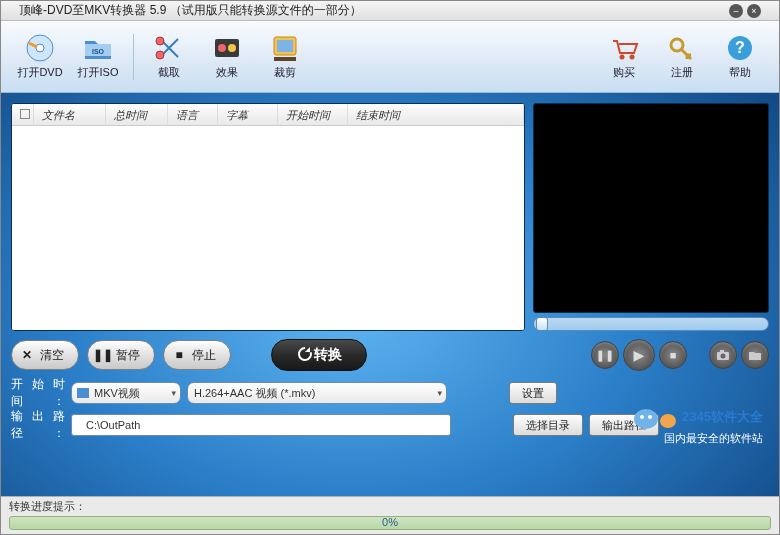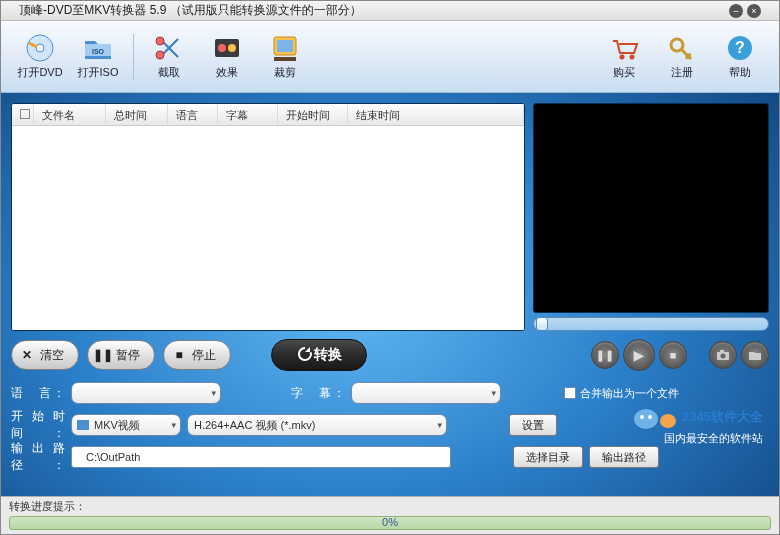--- a/index.html
+++ b/index.html
@@ -22,21 +22,21 @@
 .toolbar-spacer { flex: 1; }
 
 
 .body-bg { background: radial-gradient(ellipse 600px 380px at 45% 55%, #5db4f0 0%, #2b7fc9 48%, #0d3f78 100%); height: 403px; padding: 10px; position: relative; }
 .watermark { position: absolute; top: 145px; left: 160px; font-size: 26px; color: rgba(255,255,255,0.28); font-style: italic; font-family: Georgia, serif; letter-spacing: 1px; pointer-events: none; }
 .watermark2 { position: absolute; bottom: 50px; right: 16px; pointer-events: none; }
 
 
 .top-row { display: flex; gap: 8px; height: 228px; }
 .file-panel { flex: 1; background: #fff; border: 1px solid #0a2f55; border-radius: 3px; display: flex; flex-direction: column; overflow: hidden; }
-.file-header { height: 22px; background: linear-gradient(#fdfdfd, #e8e8e8); border-bottom: 1px solid #ccc; display: flex; font-size: 11px; color: #333; }
+.file-header { height: 22px; background: linear-gradient(#fdfdfd, #e8e8e8); border-bottom: 1px solid #ccc; display: flex; font-size: 11px; color: #333; font-style: italic; }
 .file-col { padding: 4px 8px; border-right: 1px solid #ddd; }
 .file-body { flex: 1; background: #fff; }
 
 .preview-panel { width: 236px; display: flex; flex-direction: column; gap: 4px; }
 .video-box { flex: 1; background: #000; border: 1px solid #0a2f55; border-radius: 3px; }
 .seek-bar { height: 14px; background: linear-gradient(#bcd9f0, #9ecaf0); border: 1px solid #5a8bb5; border-radius: 7px; position: relative; }
 .seek-thumb { position: absolute; left: 2px; top: -1px; width: 12px; height: 14px; background: linear-gradient(#fff,#c8e2f8); border: 1px solid #5a8bb5; border-radius: 3px; }
 
 
 .action-row { display: flex; align-items: center; gap: 8px; margin-top: 8px; height: 32px; }
@@ -226,33 +226,20 @@
         </div>
         <div class="circ-btn">
           <svg width="14" height="12" viewBox="0 0 14 12">
               <path d="M1 3h5l1 1h6v7H1z" fill="#ccc"></path>
             </svg>
         </div>
       </div>
     </div>
 
     <div class="settings">
-      <div class="srow">
-        <span class="slabel">语　言：</span>
-        <div class="sel" style="width:150px"></div>
-        <div style="width:58px"></div>
-        <span class="slabel">字　幕：</span>
-        <div class="sel" style="width:150px"></div>
-        <div style="flex:1"></div>
-        <label class="chk">
-          <span class="chk-box"></span>
-          <span>合并输出为一个文件</span>
-        </label>
-        <div style="width:84px"></div>
-      </div>
 
       <div class="srow">
         <span class="slabel">开始时间：</span>
         <div class="sel" style="width:110px;padding-left:22px">
           <span style="position:absolute;left:4px;top:3px">
             <svg width="14" height="14" viewBox="0 0 14 14">
                 <rect x="1" y="2" width="12" height="10" fill="#4a8fd1"></rect>
               </svg>
           </span>
           <span>MKV视频</span>

